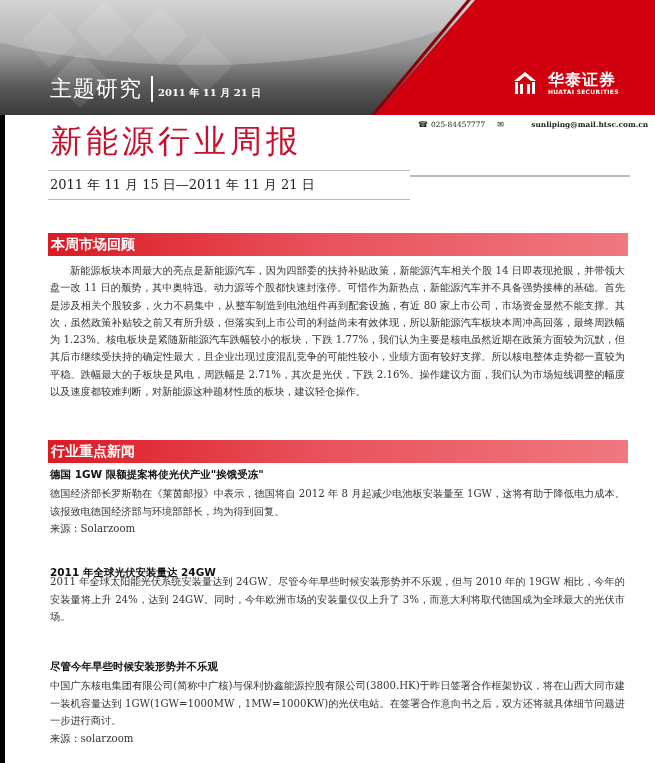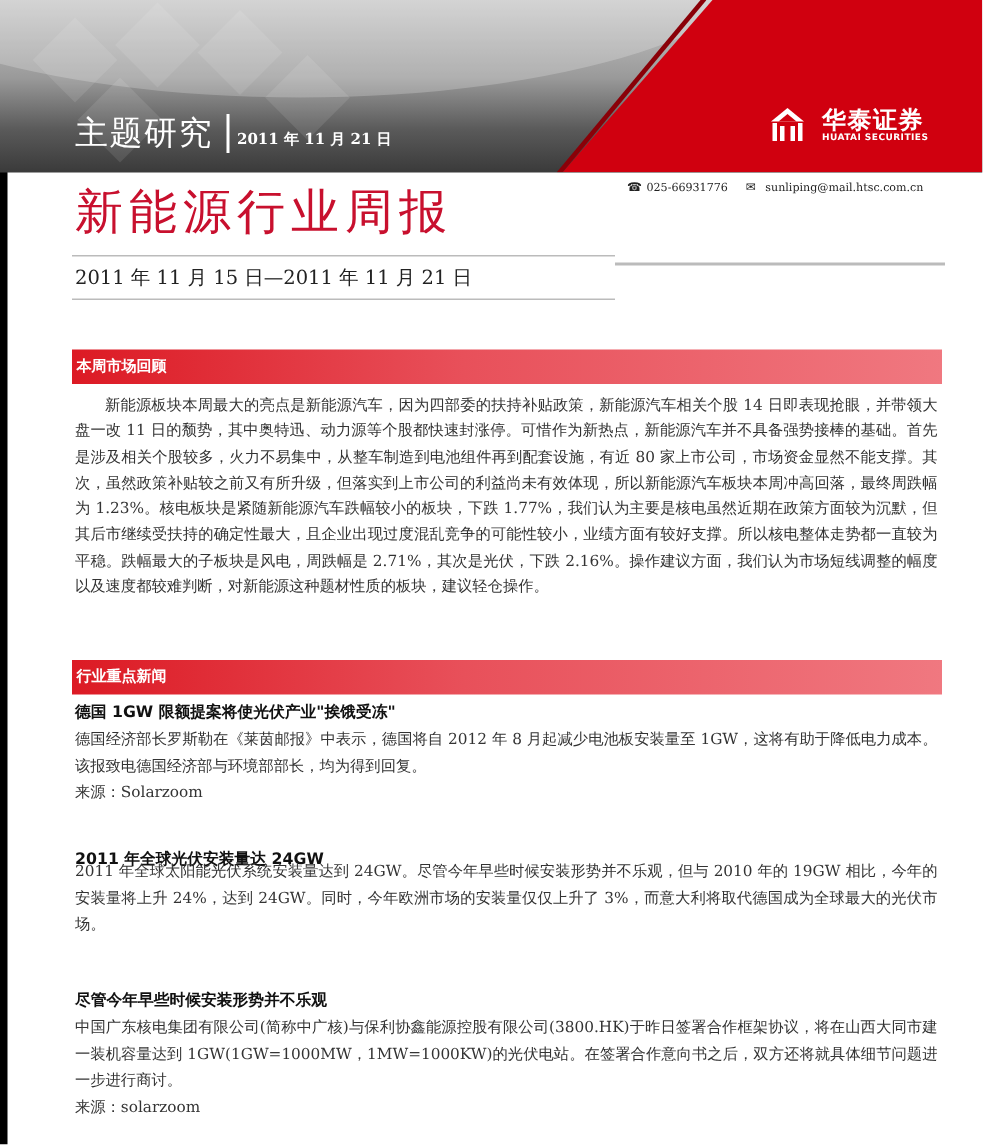--- a/index.html
+++ b/index.html
@@ -63,21 +63,21 @@
   .contact {
     position: absolute; left: 418px; top: 118px; font-size: 7.4px; line-height: 13px; color: #222;
   }
   .contact .row { display: flex; align-items: center; white-space: nowrap; }
   .contact .ic { display: inline-block; width: 9px; height: 8px; margin-right: 4px; font-size: 8px; line-height: 8px; }
   .contact .ic.weibo { background: #999; color: #fff; font-size: 6px; text-align: center; }
   .contact-rule { position: absolute; left: 410px; top: 175px; width: 220px; height: 2px; background: #bbb; }
   .section-head {
     position: absolute; left: 48px; width: 580px; height: 23px;
     background: linear-gradient(90deg, #dc1a24 0%, #e8505a 45%, #f07880 100%);
-    color: #fff; font-size: 10px; font-weight: bold; line-height: 23px; padding-left: 3px; box-sizing: border-box;
+    color: #fff; font-size: 14px; font-weight: bold; line-height: 23px; padding-left: 3px; box-sizing: border-box;
     font-family: "DejaVu Sans", "Liberation Sans", sans-serif;
   }
   .para {
     position: absolute; left: 50px; width: 575px; font-size: 10.2px; line-height: 17.3px;
     color: #333; text-align: justify; text-indent: 20px;
   }
   .news-title {
     position: absolute; left: 50px; font-size: 10.5px; font-weight: bold; color: #111;
     font-family: "DejaVu Sans", "Liberation Sans", sans-serif;
   }
@@ -123,23 +123,23 @@
 </div>
 
 <div class="main-title">新能源行业周报</div>
 <div class="rule1"></div>
 <div class="date-range">2011 年 11 月 15 日—2011 年 11 月 21 日</div>
 <div class="rule2"></div>
 
 <div class="contact">
   <div class="row">
     <span class="ic">☎</span>
-    <span>025-66931776</span>
+    <span>025-84457777</span>
     <span class="ic" style="margin-left:12px;">✉</span>
-    <span style="margin-left:0;">sunliping@mail.htsc.com.cn</span>
+    <span style="margin-left:21px;font-weight:bold;">sunliping@mail.htsc.com.cn</span>
   </div>
 </div>
 <div class="contact-rule"></div>
 
 <div class="section-head" style="top:233px;">本周市场回顾</div>
 <div class="para" style="top:262px;">新能源板块本周最大的亮点是新能源汽车，因为四部委的扶持补贴政策，新能源汽车相关个股 14 日即表现抢眼，并带领大盘一改 11 日的颓势，其中奥特迅、动力源等个股都快速封涨停。可惜作为新热点，新能源汽车并不具备强势接棒的基础。首先是涉及相关个股较多，火力不易集中，从整车制造到电池组件再到配套设施，有近 80 家上市公司，市场资金显然不能支撑。其次，虽然政策补贴较之前又有所升级，但落实到上市公司的利益尚未有效体现，所以新能源汽车板块本周冲高回落，最终周跌幅为 1.23%。核电板块是紧随新能源汽车跌幅较小的板块，下跌 1.77%，我们认为主要是核电虽然近期在政策方面较为沉默，但其后市继续受扶持的确定性最大，且企业出现过度混乱竞争的可能性较小，业绩方面有较好支撑。所以核电整体走势都一直较为平稳。跌幅最大的子板块是风电，周跌幅是 2.71%，其次是光伏，下跌 2.16%。操作建议方面，我们认为市场短线调整的幅度以及速度都较难判断，对新能源这种题材性质的板块，建议轻仓操作。</div>
 
 <div class="section-head" style="top:440px;">行业重点新闻</div>
 
 <div class="news-title" style="top:468px;">德国 1GW 限额提案将使光伏产业"挨饿受冻"</div>

